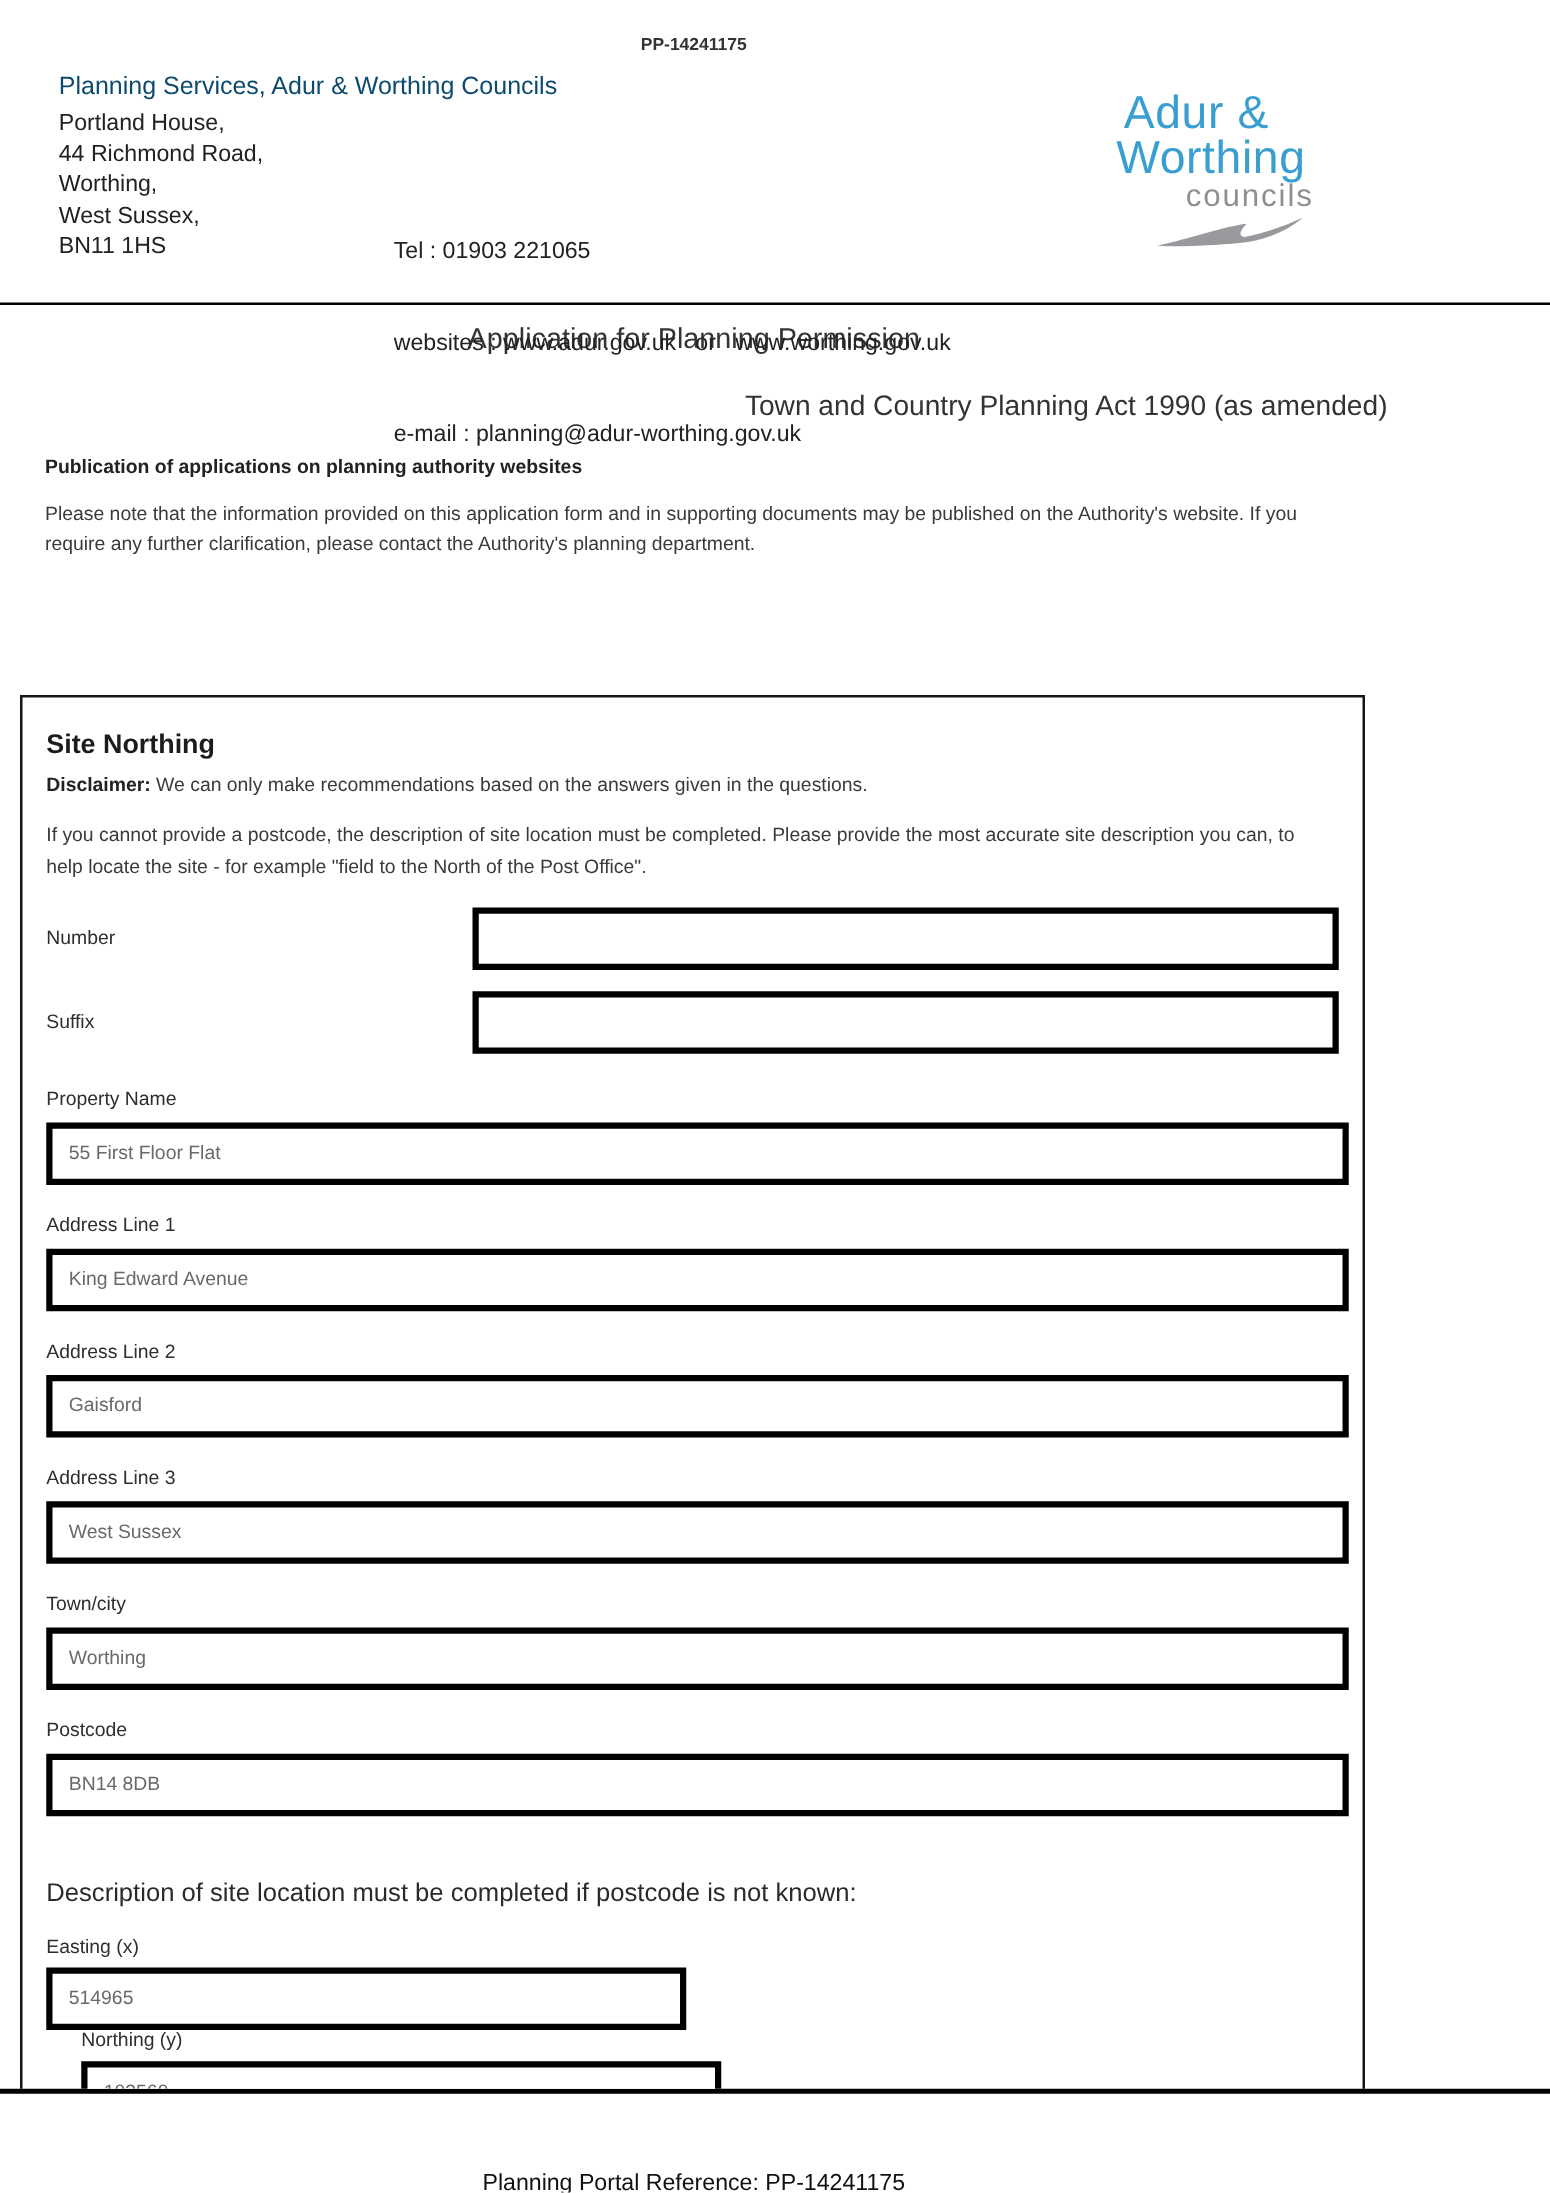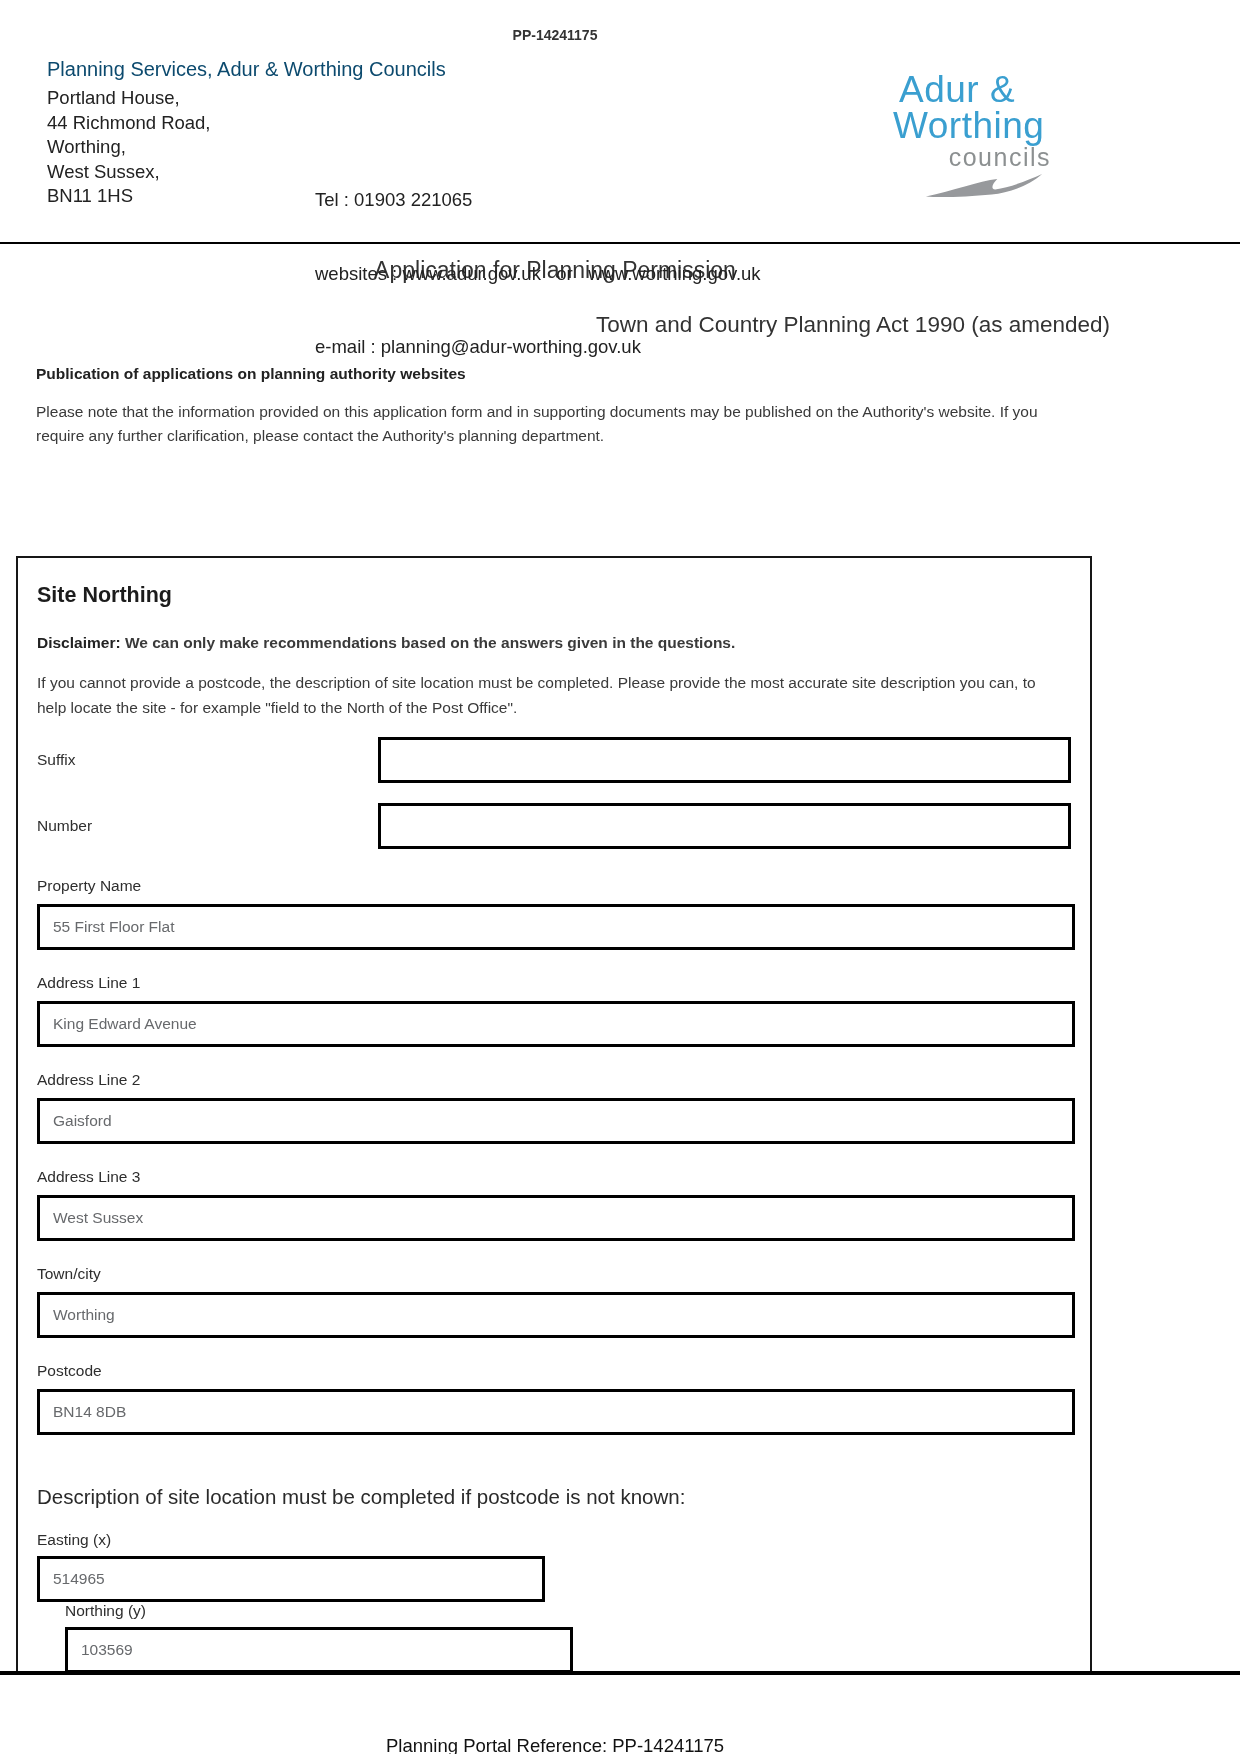--- a/index.html
+++ b/index.html
@@ -31,30 +31,30 @@
   .pub-heading{margin:27px 0 0 36px;font-size:15.5px;font-weight:bold;color:#222;}
   .pub-body{margin:17px 36px 0 36px;width:1030px;font-size:15.5px;line-height:24px;color:#3a3a3a;}
 
   
   .site-box{
     margin:108px 0 0 16px;width:1072px;height:1113px;
     border:2px solid #161616;border-bottom:none;overflow:hidden;
   }
   .box-inner{padding:0 19px;}
   .section-heading{padding-top:24px;font-size:21.5px;font-weight:bold;color:#1c1c1c;line-height:26px;}
-  .disclaimer{margin-top:26px;font-size:15.5px;color:#3a3a3a;font-weight:bold;}
+  .disclaimer{margin-top:12px;font-size:15.5px;color:#3a3a3a;}
   .disclaimer b{color:#222;}
   .intro{margin-top:18px;font-size:15.5px;line-height:25px;color:#3a3a3a;width:1022px;}
 
   .field-row{display:flex;align-items:center;}
   .row-number{margin-top:20px;}
   .row-suffix{margin-top:17px;}
   .field-row .flabel{width:341px;font-size:15.5px;color:#2e2e2e;}
   .tinput{
-    border:3px solid #000000;background:#fff;height:40px;box-sizing:content-box;
+    border:5px solid #000000;background:#fff;height:40px;box-sizing:content-box;
     font-family:"Liberation Sans", sans-serif;font-size:15.5px;color:#67696c;
     padding:0 0 0 13px;outline:none;display:block;
   }
   .field-row .tinput{flex:1;}
 
   .stack{margin-top:24px;}
   .stack-first{margin-top:28px;}
   .stack .flabel{display:block;font-size:15.5px;color:#2e2e2e;line-height:18px;}
   .stack .tinput{margin-top:9px;width:1019px;}
 
@@ -117,27 +117,27 @@
   <div class="pub-body">Please note that the information provided on this application form and in supporting documents may be published on the Authority's website. If you require any further clarification, please contact the Authority's planning department.</div>
 
   <div class="site-box">
     <div class="box-inner">
       <div class="section-heading">Site Northing</div>
 
       <div class="disclaimer"><b>Disclaimer:</b><span> We can only make recommendations based on the answers given in the questions.</span></div>
 
       <div class="intro">If you cannot provide a postcode, the description of site location must be completed. Please provide the most accurate site description you can, to help locate the site - for example "field to the North of the Post Office".</div>
 
-      <div class="field-row row-suffix">
-        <span class="flabel">Suffix</span>
+      <div class="field-row row-number">
+        <span class="flabel">Number</span>
         <input class="tinput" type="text" value="" style="">
       </div>
 
-      <div class="field-row row-number">
-        <span class="flabel">Number</span>
+      <div class="field-row row-suffix">
+        <span class="flabel">Suffix</span>
         <input class="tinput" type="text" value="" style="">
       </div>
 
       <div class="stack stack-first">
         <span class="flabel">Property Name</span>
         <input class="tinput" type="text" value="55 First Floor Flat" style="">
       </div>
 
       <div class="stack">
         <span class="flabel">Address Line 1</span>

